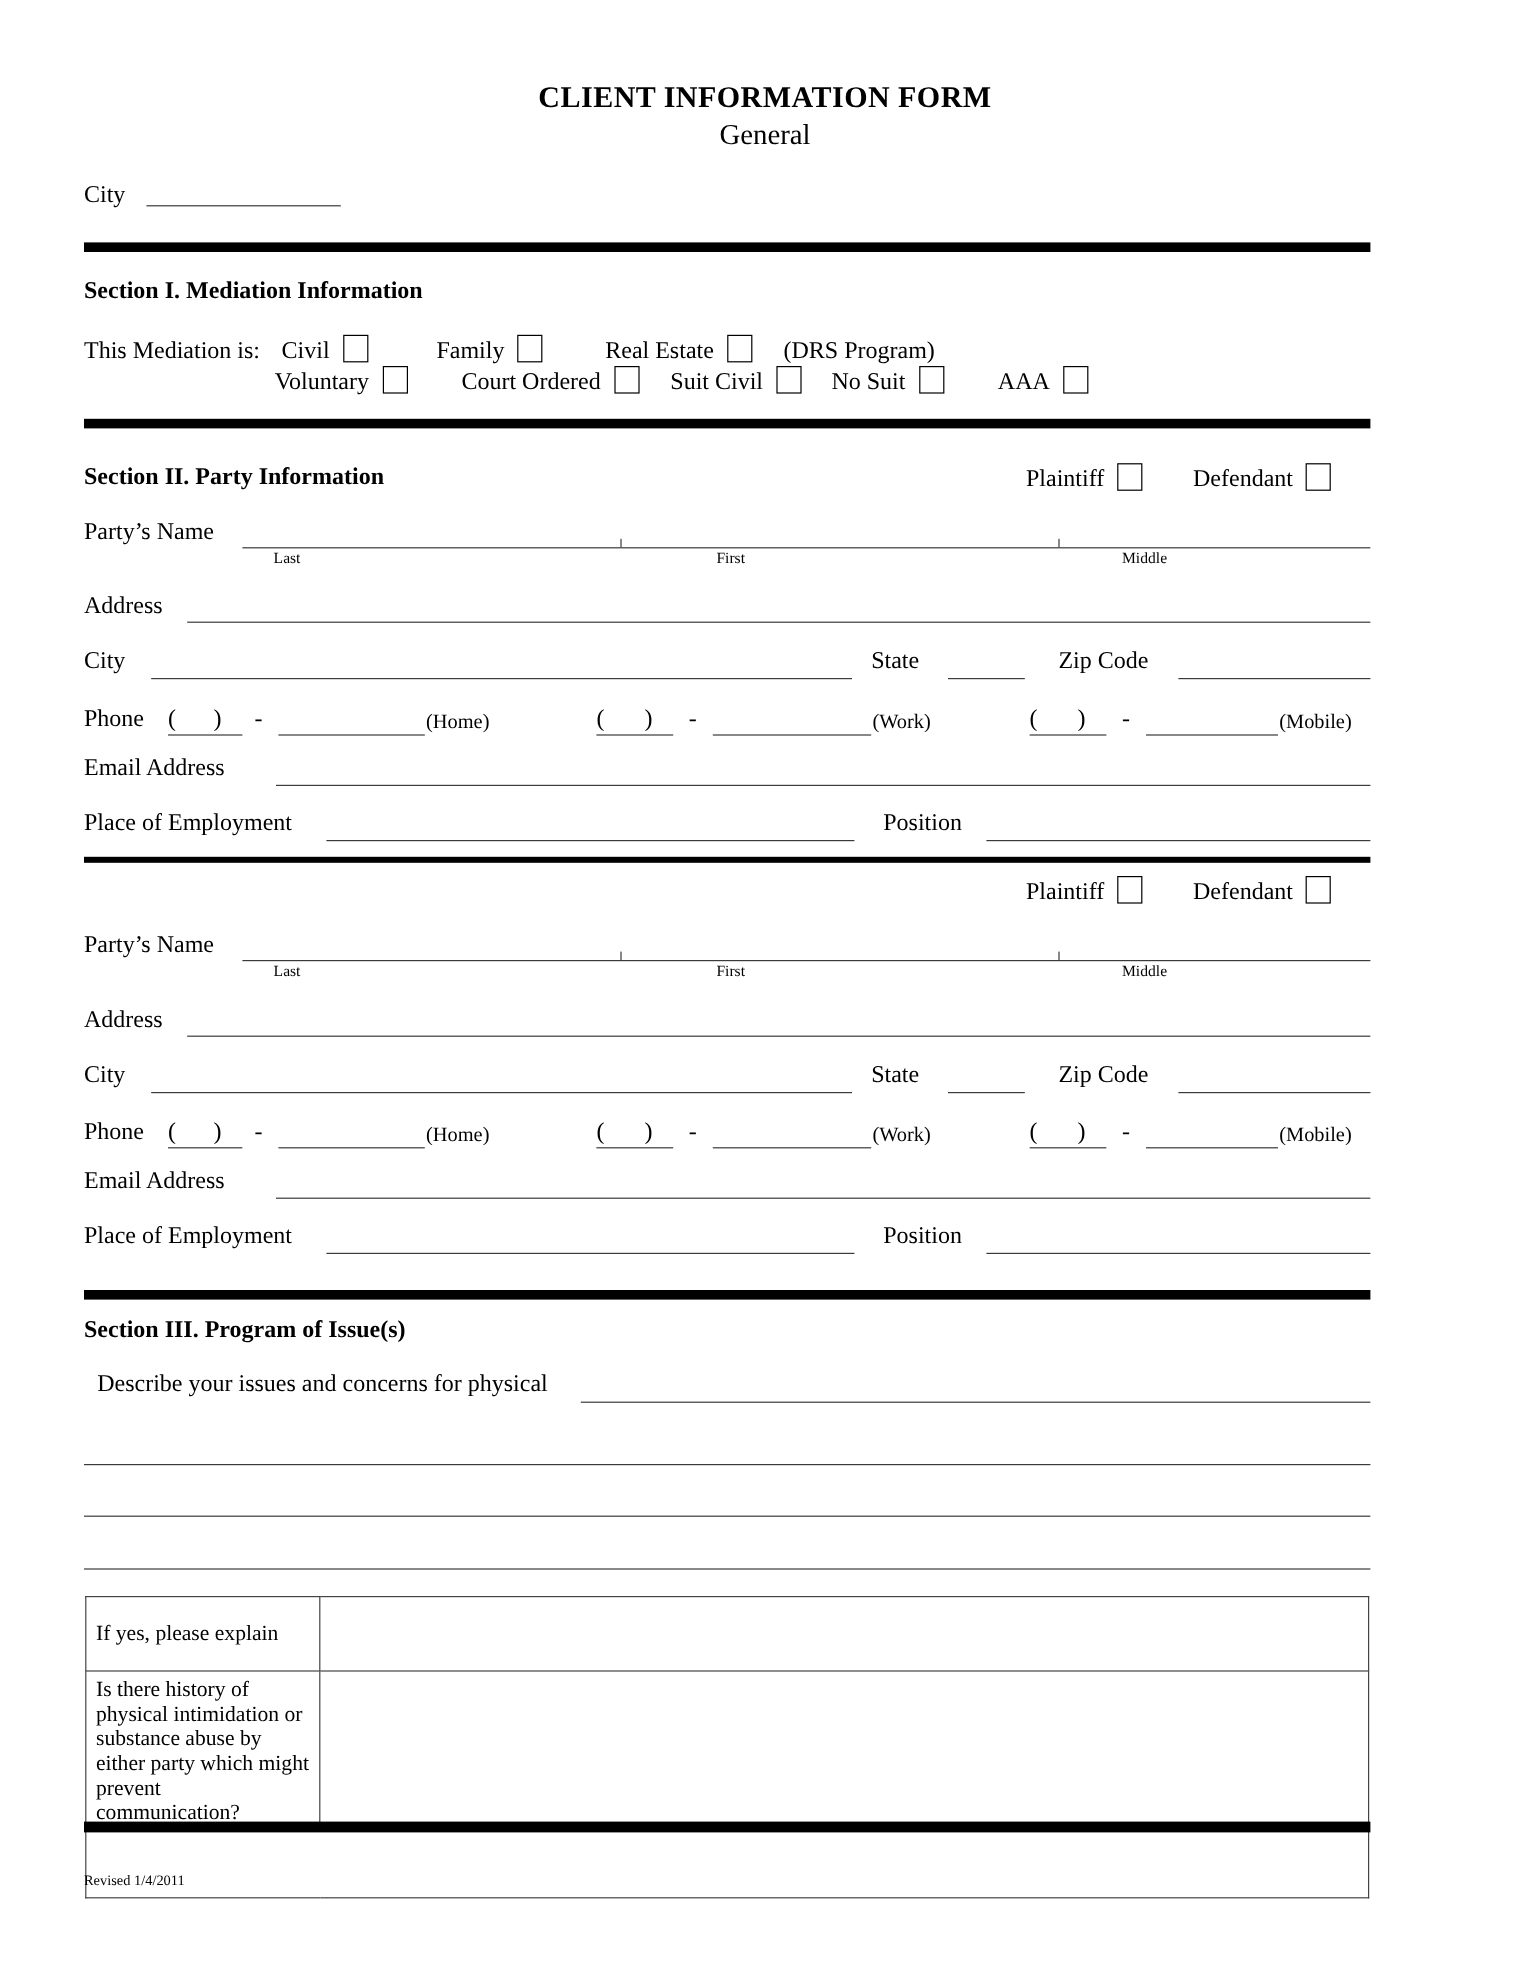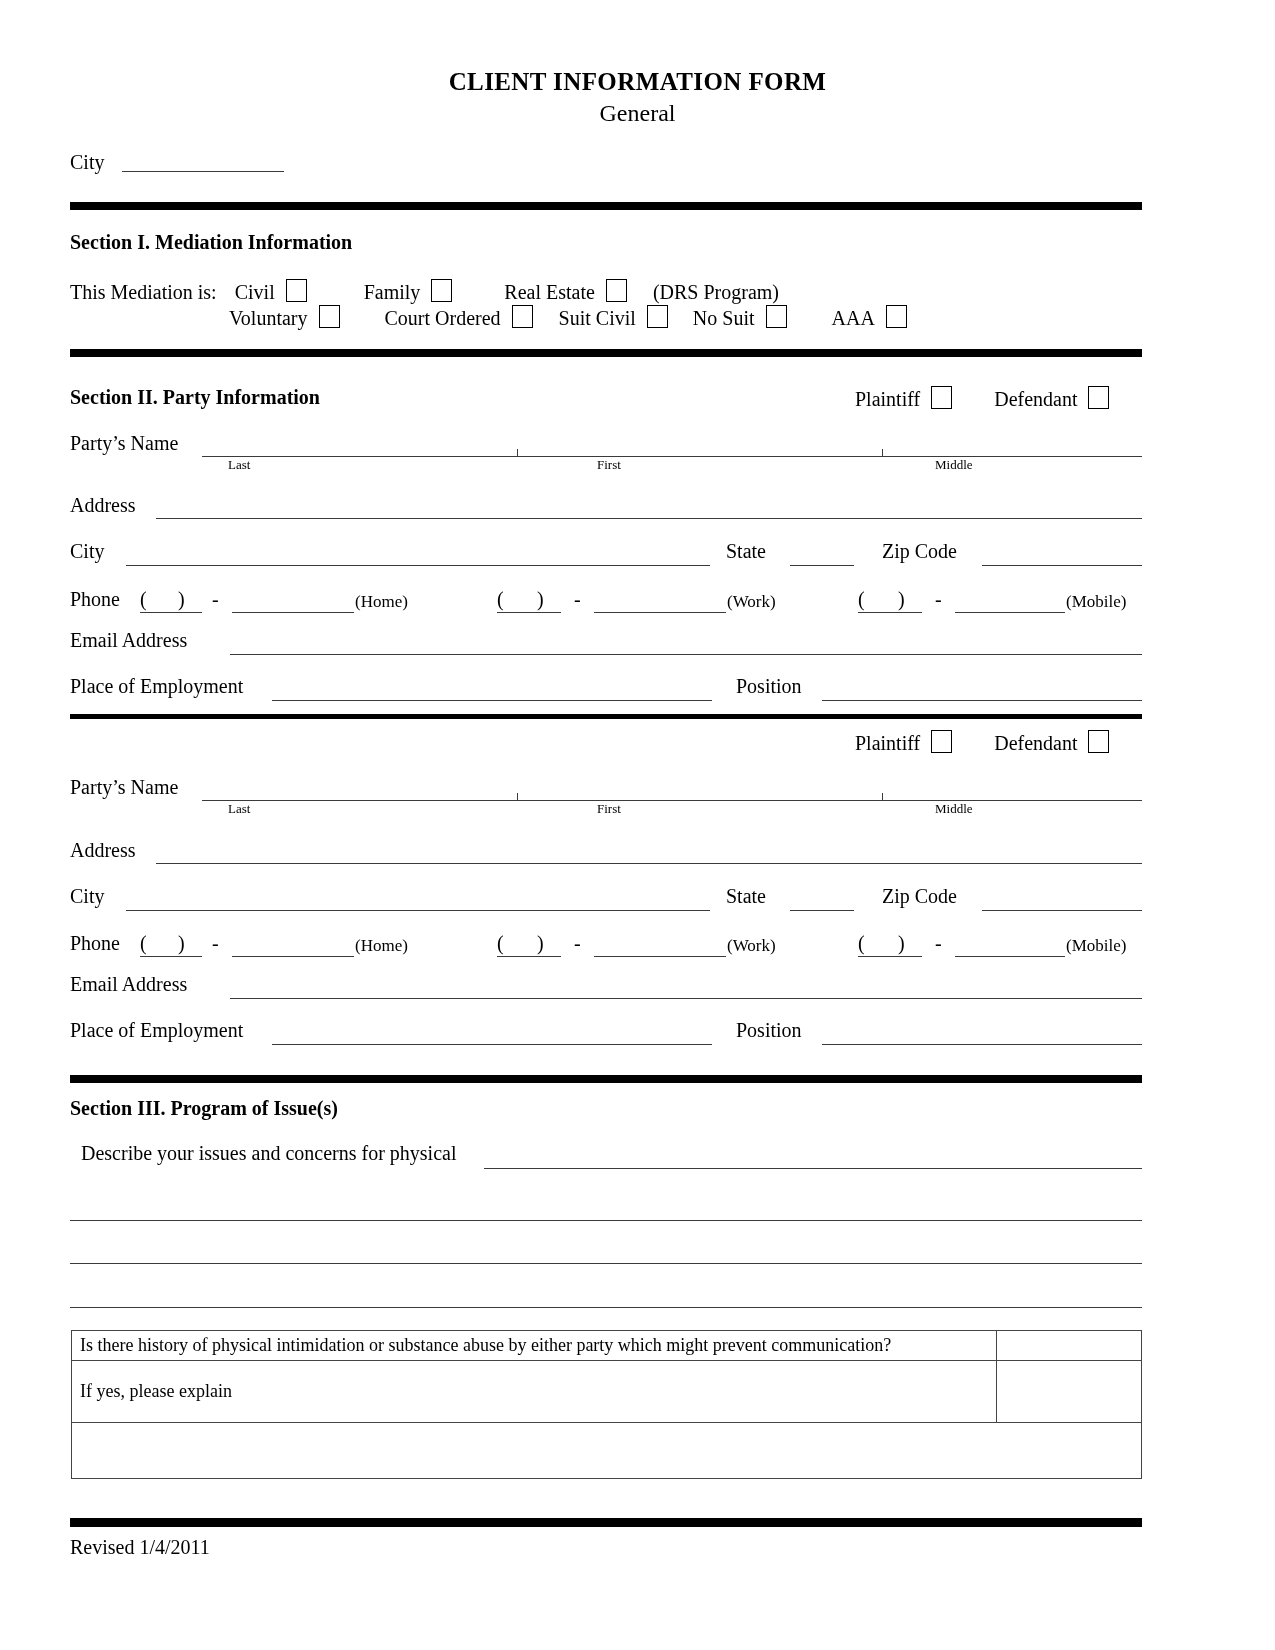--- a/index.html
+++ b/index.html
@@ -105,21 +105,22 @@
     border: 1.6px solid #444;
     padding: 4px 8px;
     font-size: 18px;
     vertical-align: middle;
     line-height: 1.15;
   }
 
   .footer {
     position: absolute;
     left: 70px;
-    font-size: 20px;
+    font-size: 12px;
+    margin-top: 24px;
   }
 </style>
 </head>
 <body>
 
 <div class="page">
 
   <div class="title">CLIENT INFORMATION FORM</div>
   <div class="subtitle">General</div>
 
@@ -292,26 +293,26 @@
 
   <div style="position:absolute; left:81px; top:1143px;" class="lbl">Describe your issues and concerns for physical</div>
   <div class="rule" style="position:absolute; left:484px; top:1168px; width:658px;"></div>
   <div class="rule" style="position:absolute; left:70px; top:1220px; width:1072px;"></div>
   <div class="rule" style="position:absolute; left:70px; top:1263px; width:1072px;"></div>
   <div class="rule" style="position:absolute; left:70px; top:1307px; width:1072px;"></div>
 
   <table class="qtable" style="top:1330px;">
     <tbody>
         <tr>
+      <td style="width:195px; height:62px;">If yes, please explain</td>
+      <td></td>
+    </tr>
+    <tr>
       <td colspan="1" style="width:925px;">Is there history of physical intimidation or substance abuse by either party which might prevent communication?</td>
       <td style="width:145px;"></td>
-    </tr>
-    <tr>
-      <td style="width:195px; height:62px;">If yes, please explain</td>
-      <td></td>
     </tr>
     <tr>
       <td colspan="2" style="height:56px;"></td>
     </tr>
   </tbody>
     </table>
 
   <div class="hbar" style="top:1518px; height:9px;"></div>
 
   <div class="footer" style="top:1536px;">Revised 1/4/2011</div>

